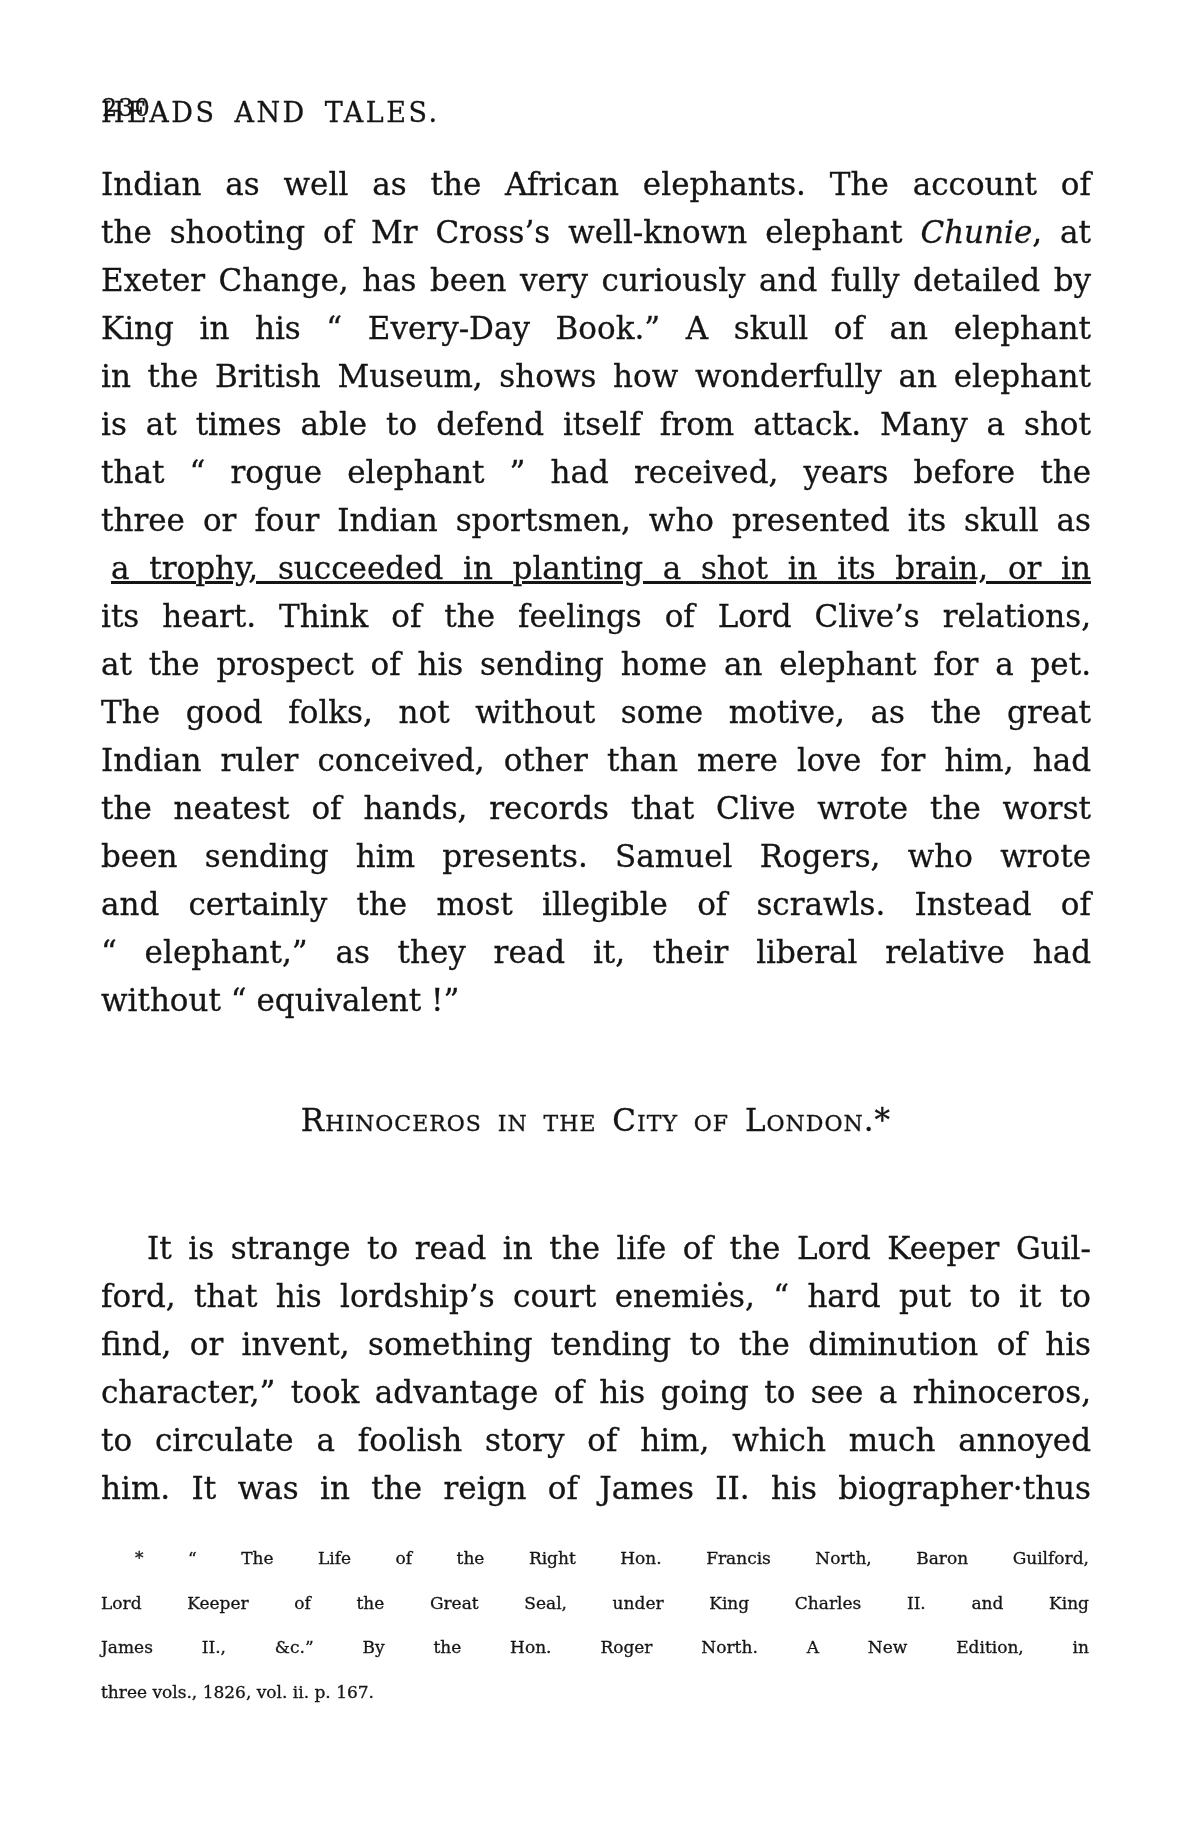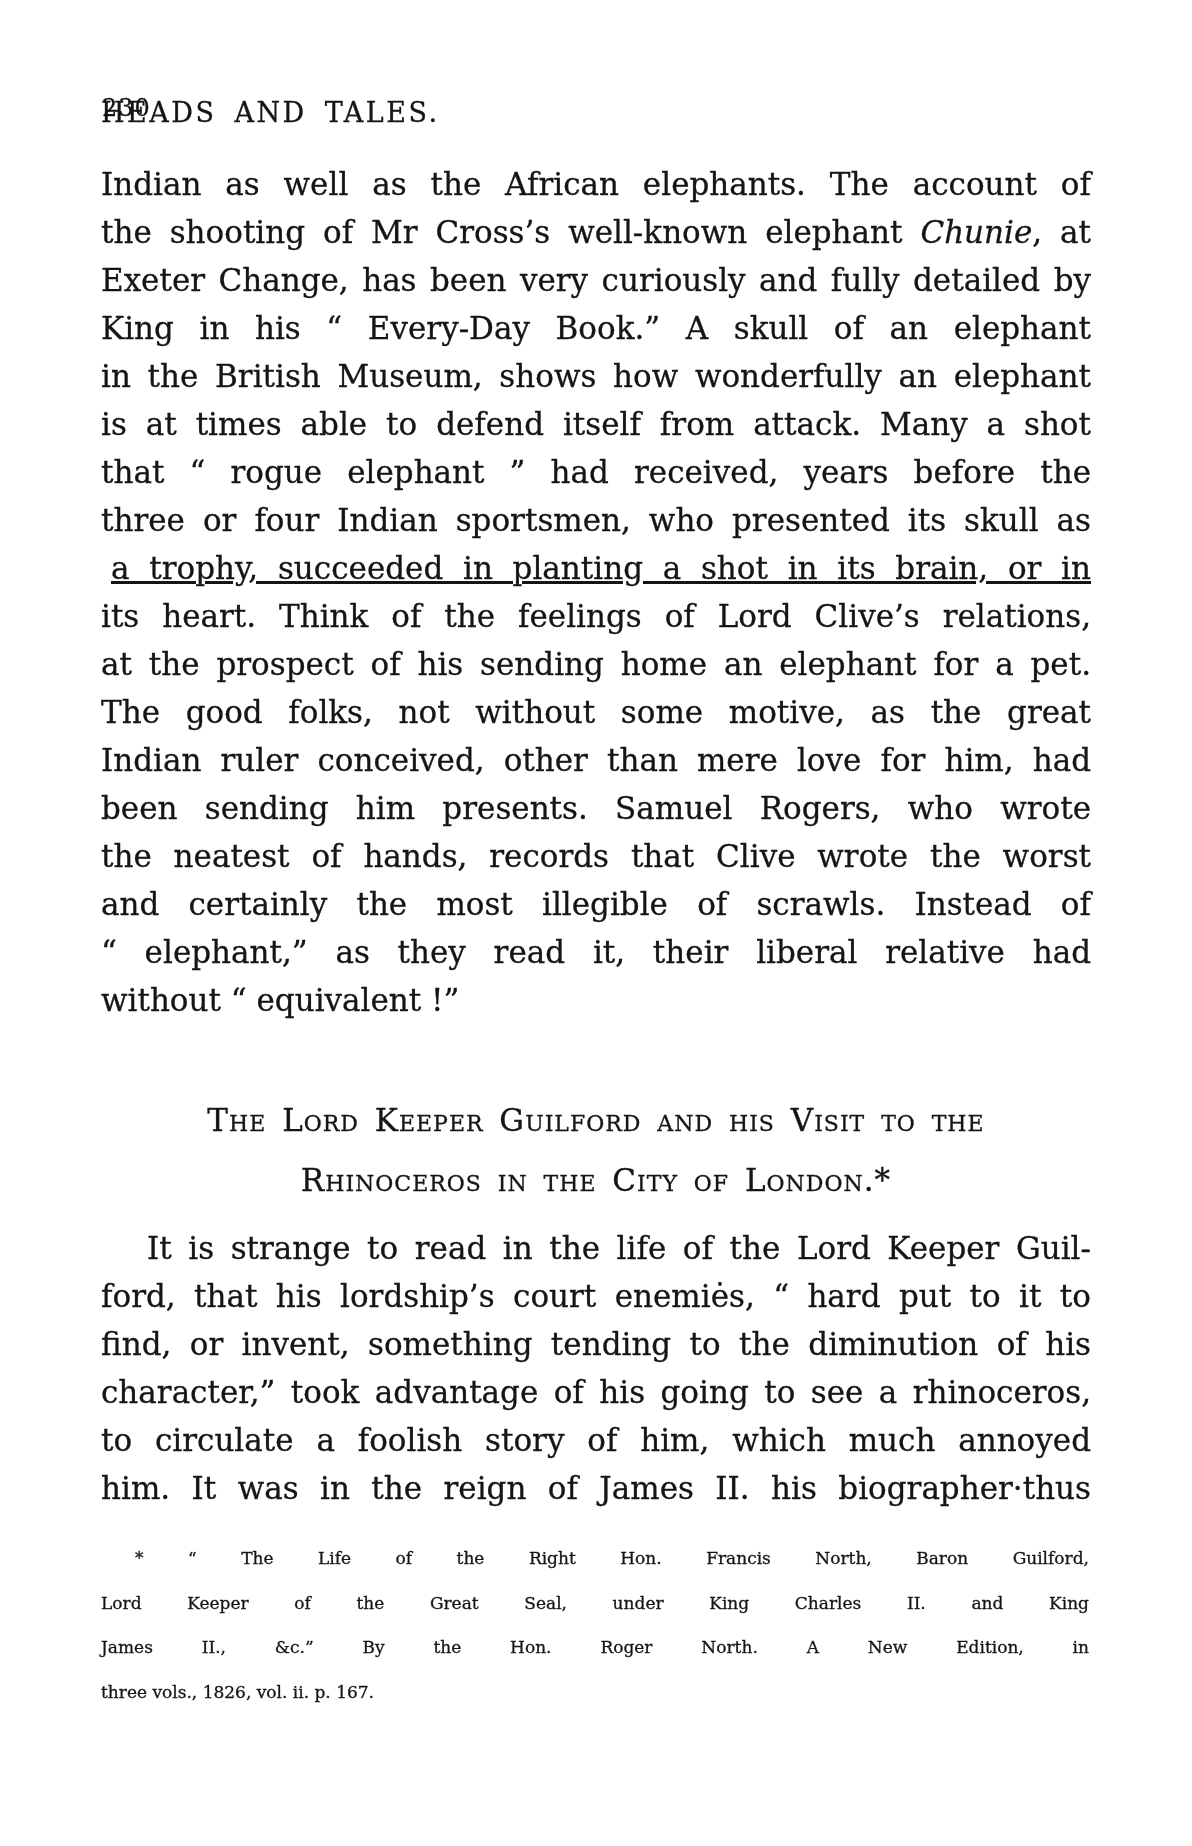--- a/index.html
+++ b/index.html
@@ -103,29 +103,28 @@
       <div class="line"><span>King in his “ Every-Day Book.” A skull of an elephant</span></div>
       <div class="line"><span>in the British Museum, shows how wonderfully an elephant</span></div>
       <div class="line"><span>is at times able to defend itself from attack. Many a shot</span></div>
       <div class="line"><span>that “ rogue elephant ” had received, years before the</span></div>
       <div class="line"><span>three or four Indian sportsmen, who presented its skull as</span></div>
       <div class="line ind-sm"><span>a trophy, succeeded in planting a shot in its brain, or in</span></div>
       <div class="line"><span>its heart. Think of the feelings of Lord Clive’s relations,</span></div>
       <div class="line"><span>at the prospect of his sending home an elephant for a pet.</span></div>
       <div class="line"><span>The good folks, not without some motive, as the great</span></div>
       <div class="line"><span>Indian ruler conceived, other than mere love for him, had</span></div>
+      <div class="line"><span>the neatest of hands, records that Clive wrote the worst</span></div>
       <div class="line"><span>been sending him presents. Samuel Rogers, who wrote</span></div>
-      <div class="line"><span>the neatest of hands, records that Clive wrote the worst</span></div>
       <div class="line"><span>and certainly the most illegible of scrawls. Instead of</span></div>
       <div class="line"><span>“ elephant,” as they read it, their liberal relative had</span></div>
       <div class="line last"><span>without “ equivalent !”</span></div>
     </div>
 
   <h2 class="section-heading">
-    <span class="sh-line">The Lord Keeper Guilford and his Visit to the</span>
     <span class="sh-line">Rhinoceros in the City of London.*</span>
   </h2>
 
   <div class="para" id="para2">
       <div class="line ind-first"><span>It is strange to read in the life of the Lord Keeper Guil-</span></div>
       <div class="line"><span>ford, that his lordship’s court enemiės, “ hard put to it to</span></div>
       <div class="line"><span>find, or invent, something tending to the diminution of his</span></div>
       <div class="line"><span>character,” took advantage of his going to see a rhinoceros,</span></div>
       <div class="line"><span>to circulate a foolish story of him, which much annoyed</span></div>
       <div class="line"><span>him. It was in the reign of James II. his biographer·thus</span></div>

